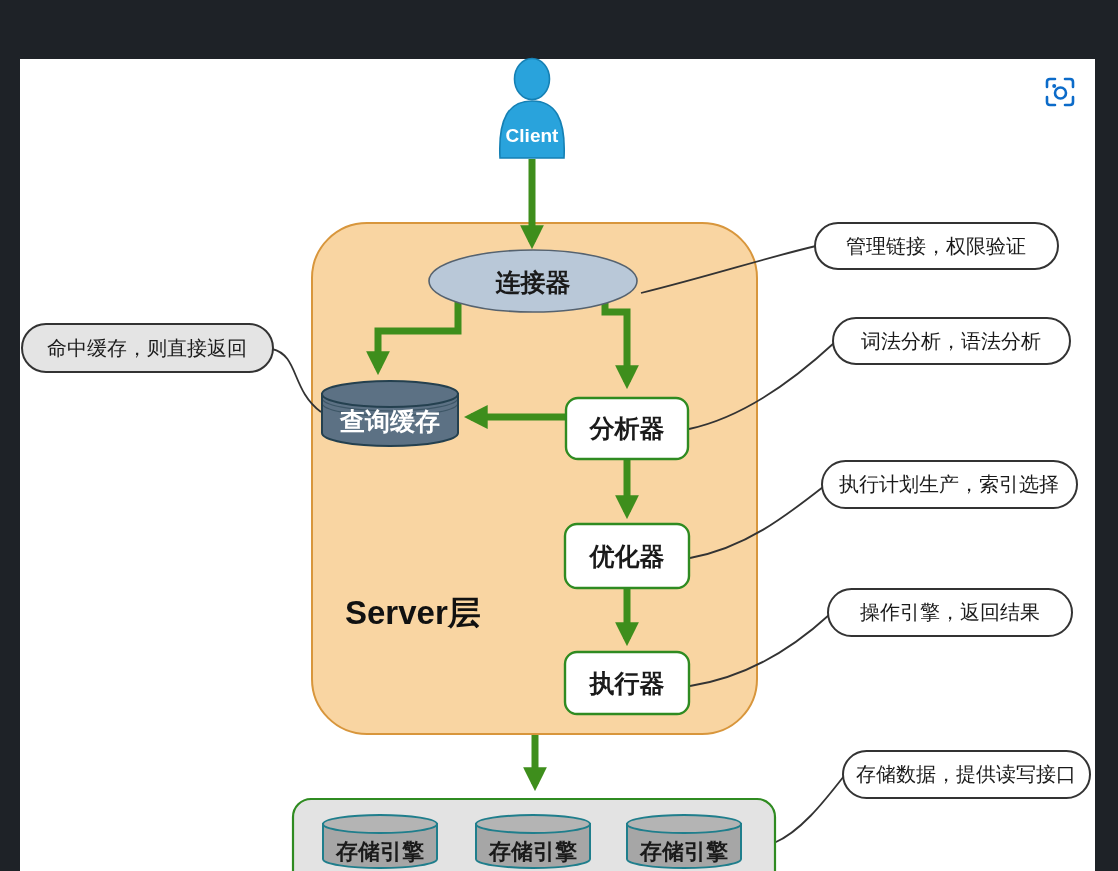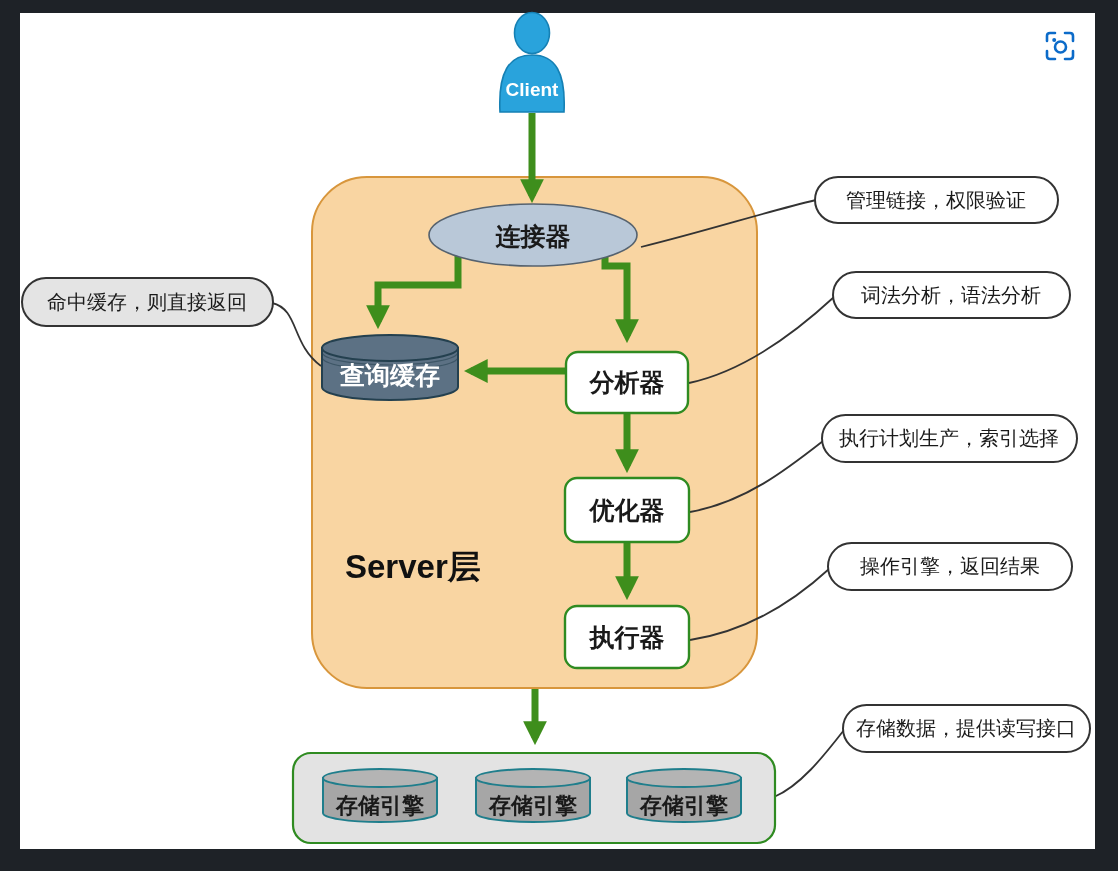--- a/index.html
+++ b/index.html
@@ -4,21 +4,21 @@
 <style>
   html, body {
     margin: 0;
     padding: 0;
     width: 1118px;
     height: 871px;
     background: #1E2227;
     overflow: hidden;
     font-family: "Liberation Sans", "DejaVu Sans", sans-serif;
   }
-  #stage { position: relative; width: 1118px; height: 714px; }
+  #stage { position: relative; width: 1118px; height: 714px; margin-top: 46px; }
   svg { position: absolute; left: 0; top: 0; }
 
   .canvas      { fill: #FFFFFF; }
   .server-box  { fill: var(--server-fill, #F9D5A2); stroke: var(--server-border, #D8963C); stroke-width: 2; }
   .storage-box { fill: var(--storage-box-fill, #E3E3E3); stroke: var(--node-border-green, #2F8B21); stroke-width: 2.2; }
   .node-box    { fill: #FFFFFF; stroke: var(--node-border-green, #2F8B21); stroke-width: 2.4; }
   .ellipse-node{ fill: var(--connector-fill, #B9C8D8); stroke: var(--connector-border, #55626F); stroke-width: 1.6; }
   .cache-body  { fill: var(--cache-fill, #5C7184); stroke: var(--cache-border, #24404F); stroke-width: 2; }
   .cache-ridge { fill: none; stroke: var(--cache-border, #24404F); stroke-width: 1.2; opacity: 0.55; }
   .engine-body { fill: var(--engine-fill, #A6A6A6); stroke: var(--engine-border, #1F7E8C); stroke-width: 2; }

